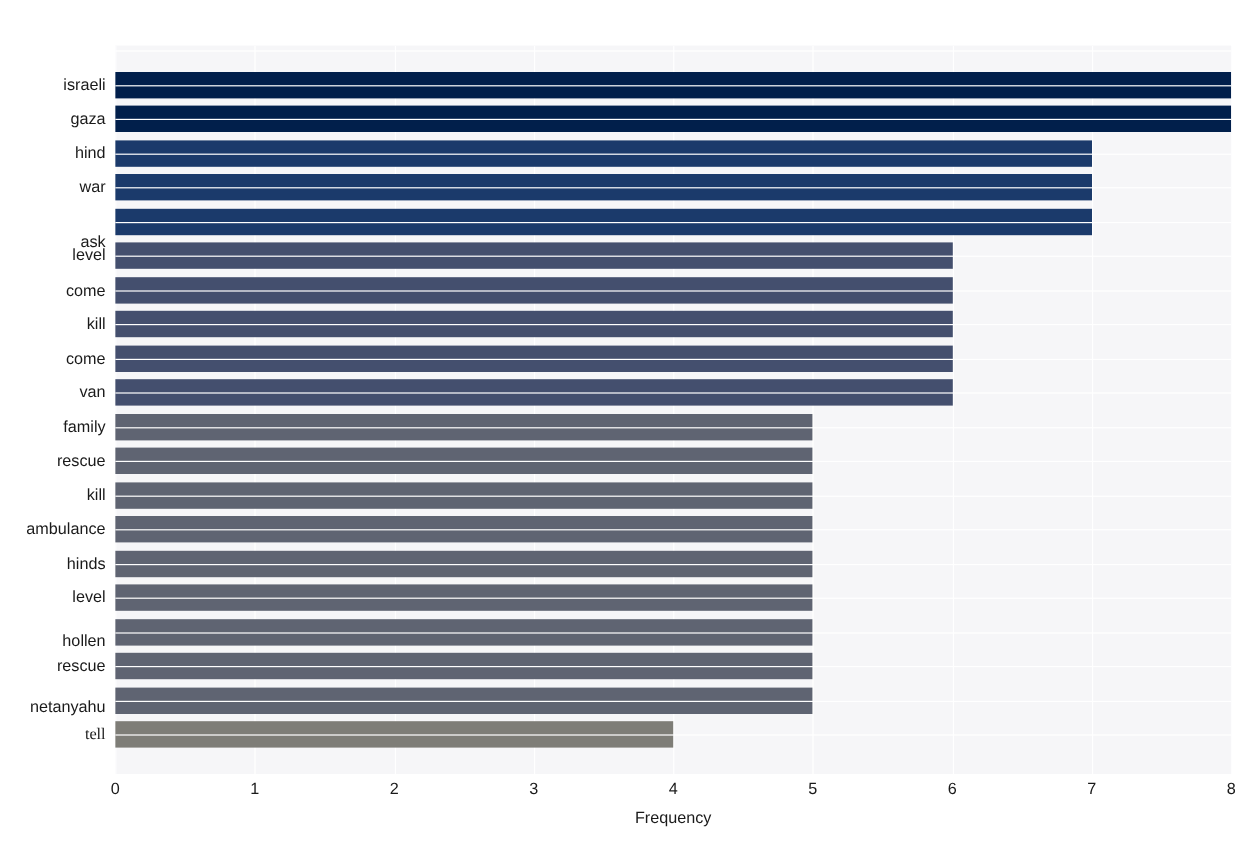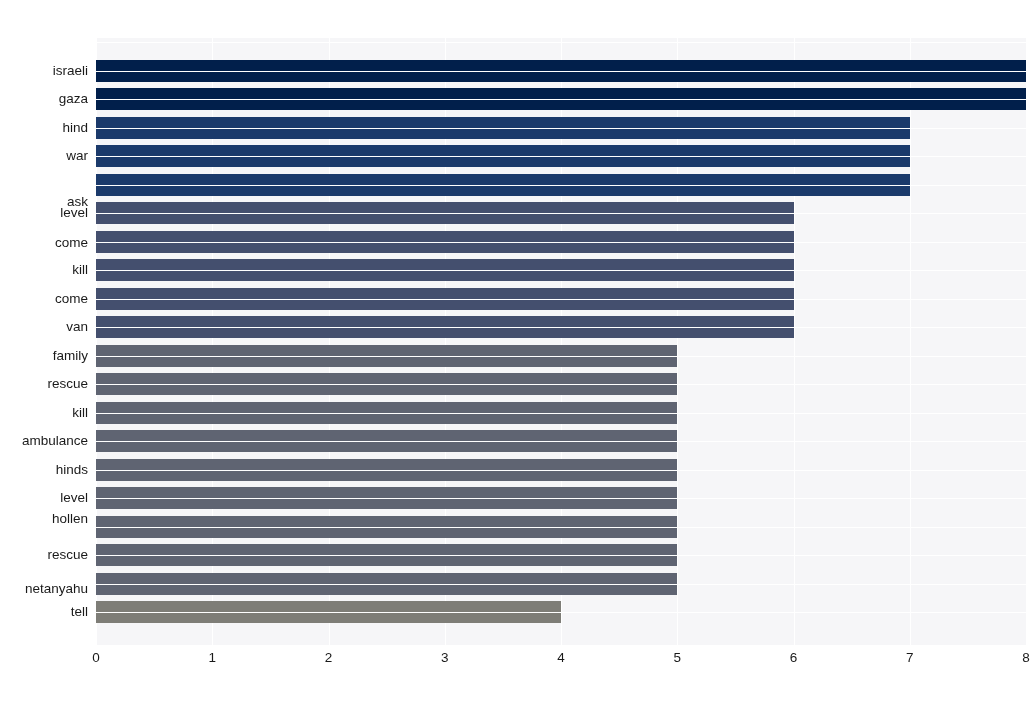--- a/index.html
+++ b/index.html
@@ -217,32 +217,33 @@
       <div class="ylabel" style="top: 198px;">come</div>
       <div class="ylabel" style="top: 225.256px;">kill</div>
       <div class="ylabel" style="top: 253.754px;">come</div>
       <div class="ylabel" style="top: 282.251px;">van</div>
       <div class="ylabel" style="top: 310.749px;">family</div>
       <div class="ylabel" style="top: 339.246px;">rescue</div>
       <div class="ylabel" style="top: 367.744px;">kill</div>
       <div class="ylabel" style="top: 396.242px;">ambulance</div>
       <div class="ylabel" style="top: 424.739px;">hinds</div>
       <div class="ylabel" style="top: 453.237px; margin-left: 16px;">level</div>
-      <div class="ylabel" style="top: 474px;">hollen</div>
+      <div class="ylabel" style="top: 489px;">hollen</div>
       <div class="ylabel" style="top: 510.232px;">rescue</div>
       <div class="ylabel" style="top: 544px; padding-left: 15px;">netanyahu</div>
-      <div class="ylabel" style="top: 567.228px;">tell</div>
+      <div class="ylabel" style="top: 567.228px; font-family: Liberation Serif, serif;">tell</div>
     </div>
 
   <div id="x-ticks">
       <div class="xtick" style="left: 96px;">0</div>
       <div class="xtick" style="left: 212.25px;">1</div>
       <div class="xtick" style="left: 328.5px;">2</div>
       <div class="xtick" style="left: 444.75px;">3</div>
       <div class="xtick" style="left: 561px;">4</div>
       <div class="xtick" style="left: 677.25px;">5</div>
       <div class="xtick" style="left: 793.5px;">6</div>
       <div class="xtick" style="left: 909.75px;">7</div>
       <div class="xtick" style="left: 1026px;">8</div>
     </div>
 
+  <div id="x-axis-label">Frequency</div>
 
 </div>
 
 </body></html>

